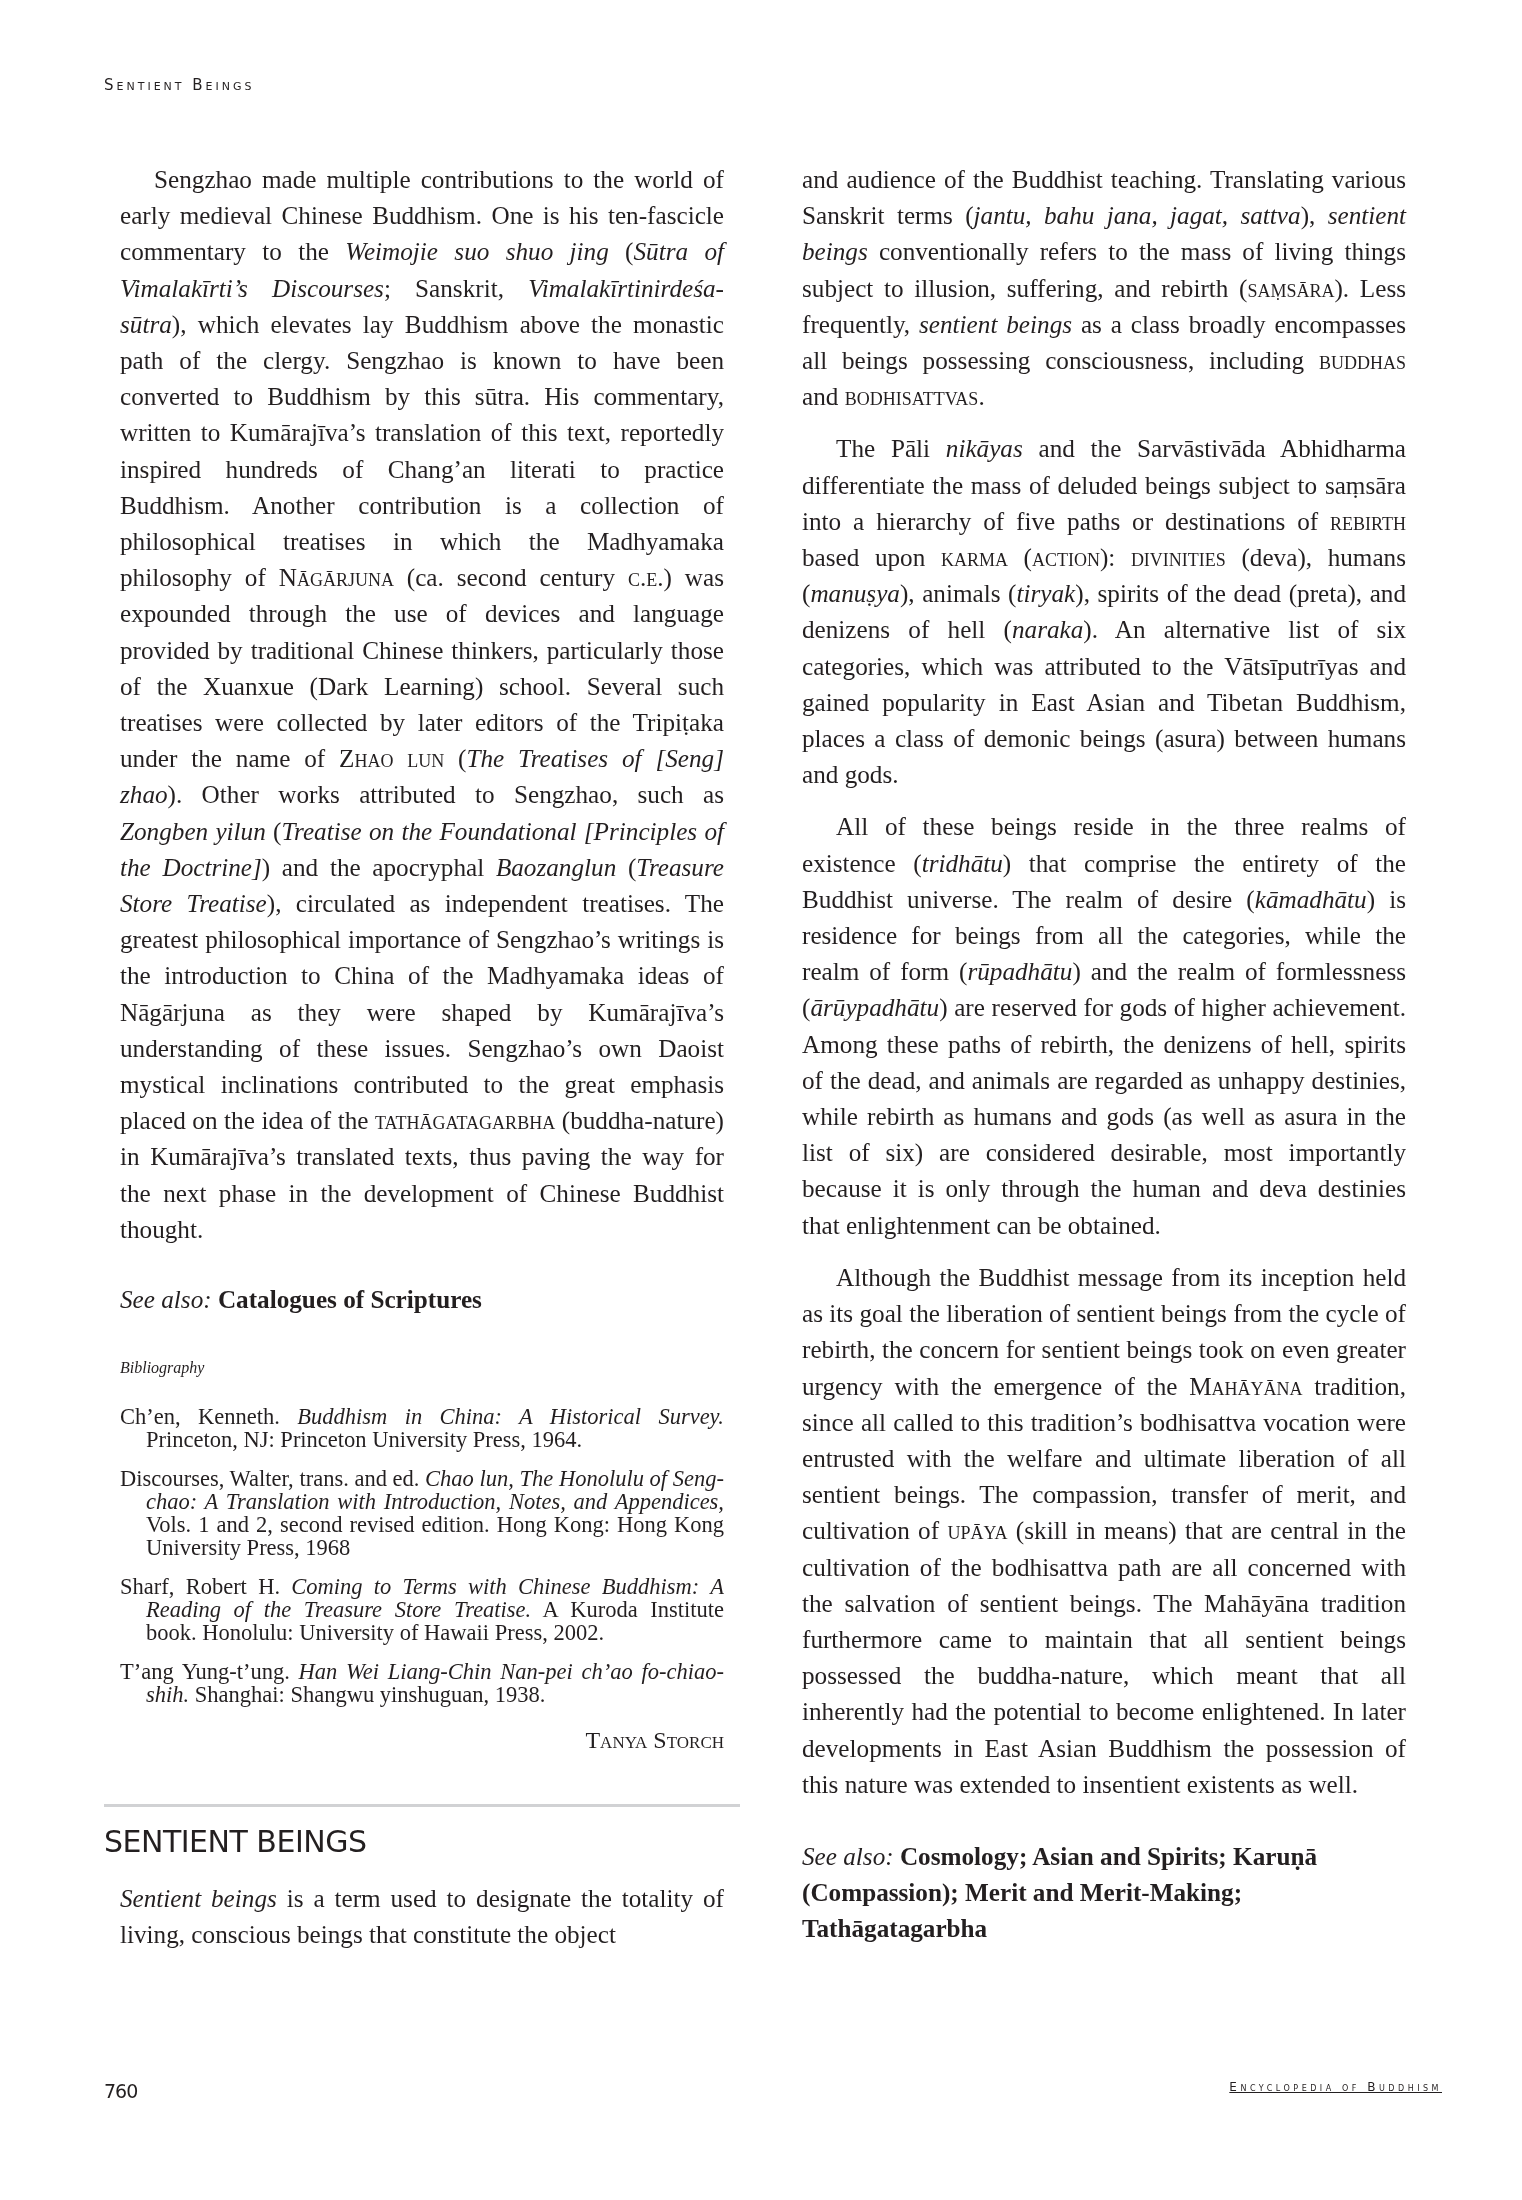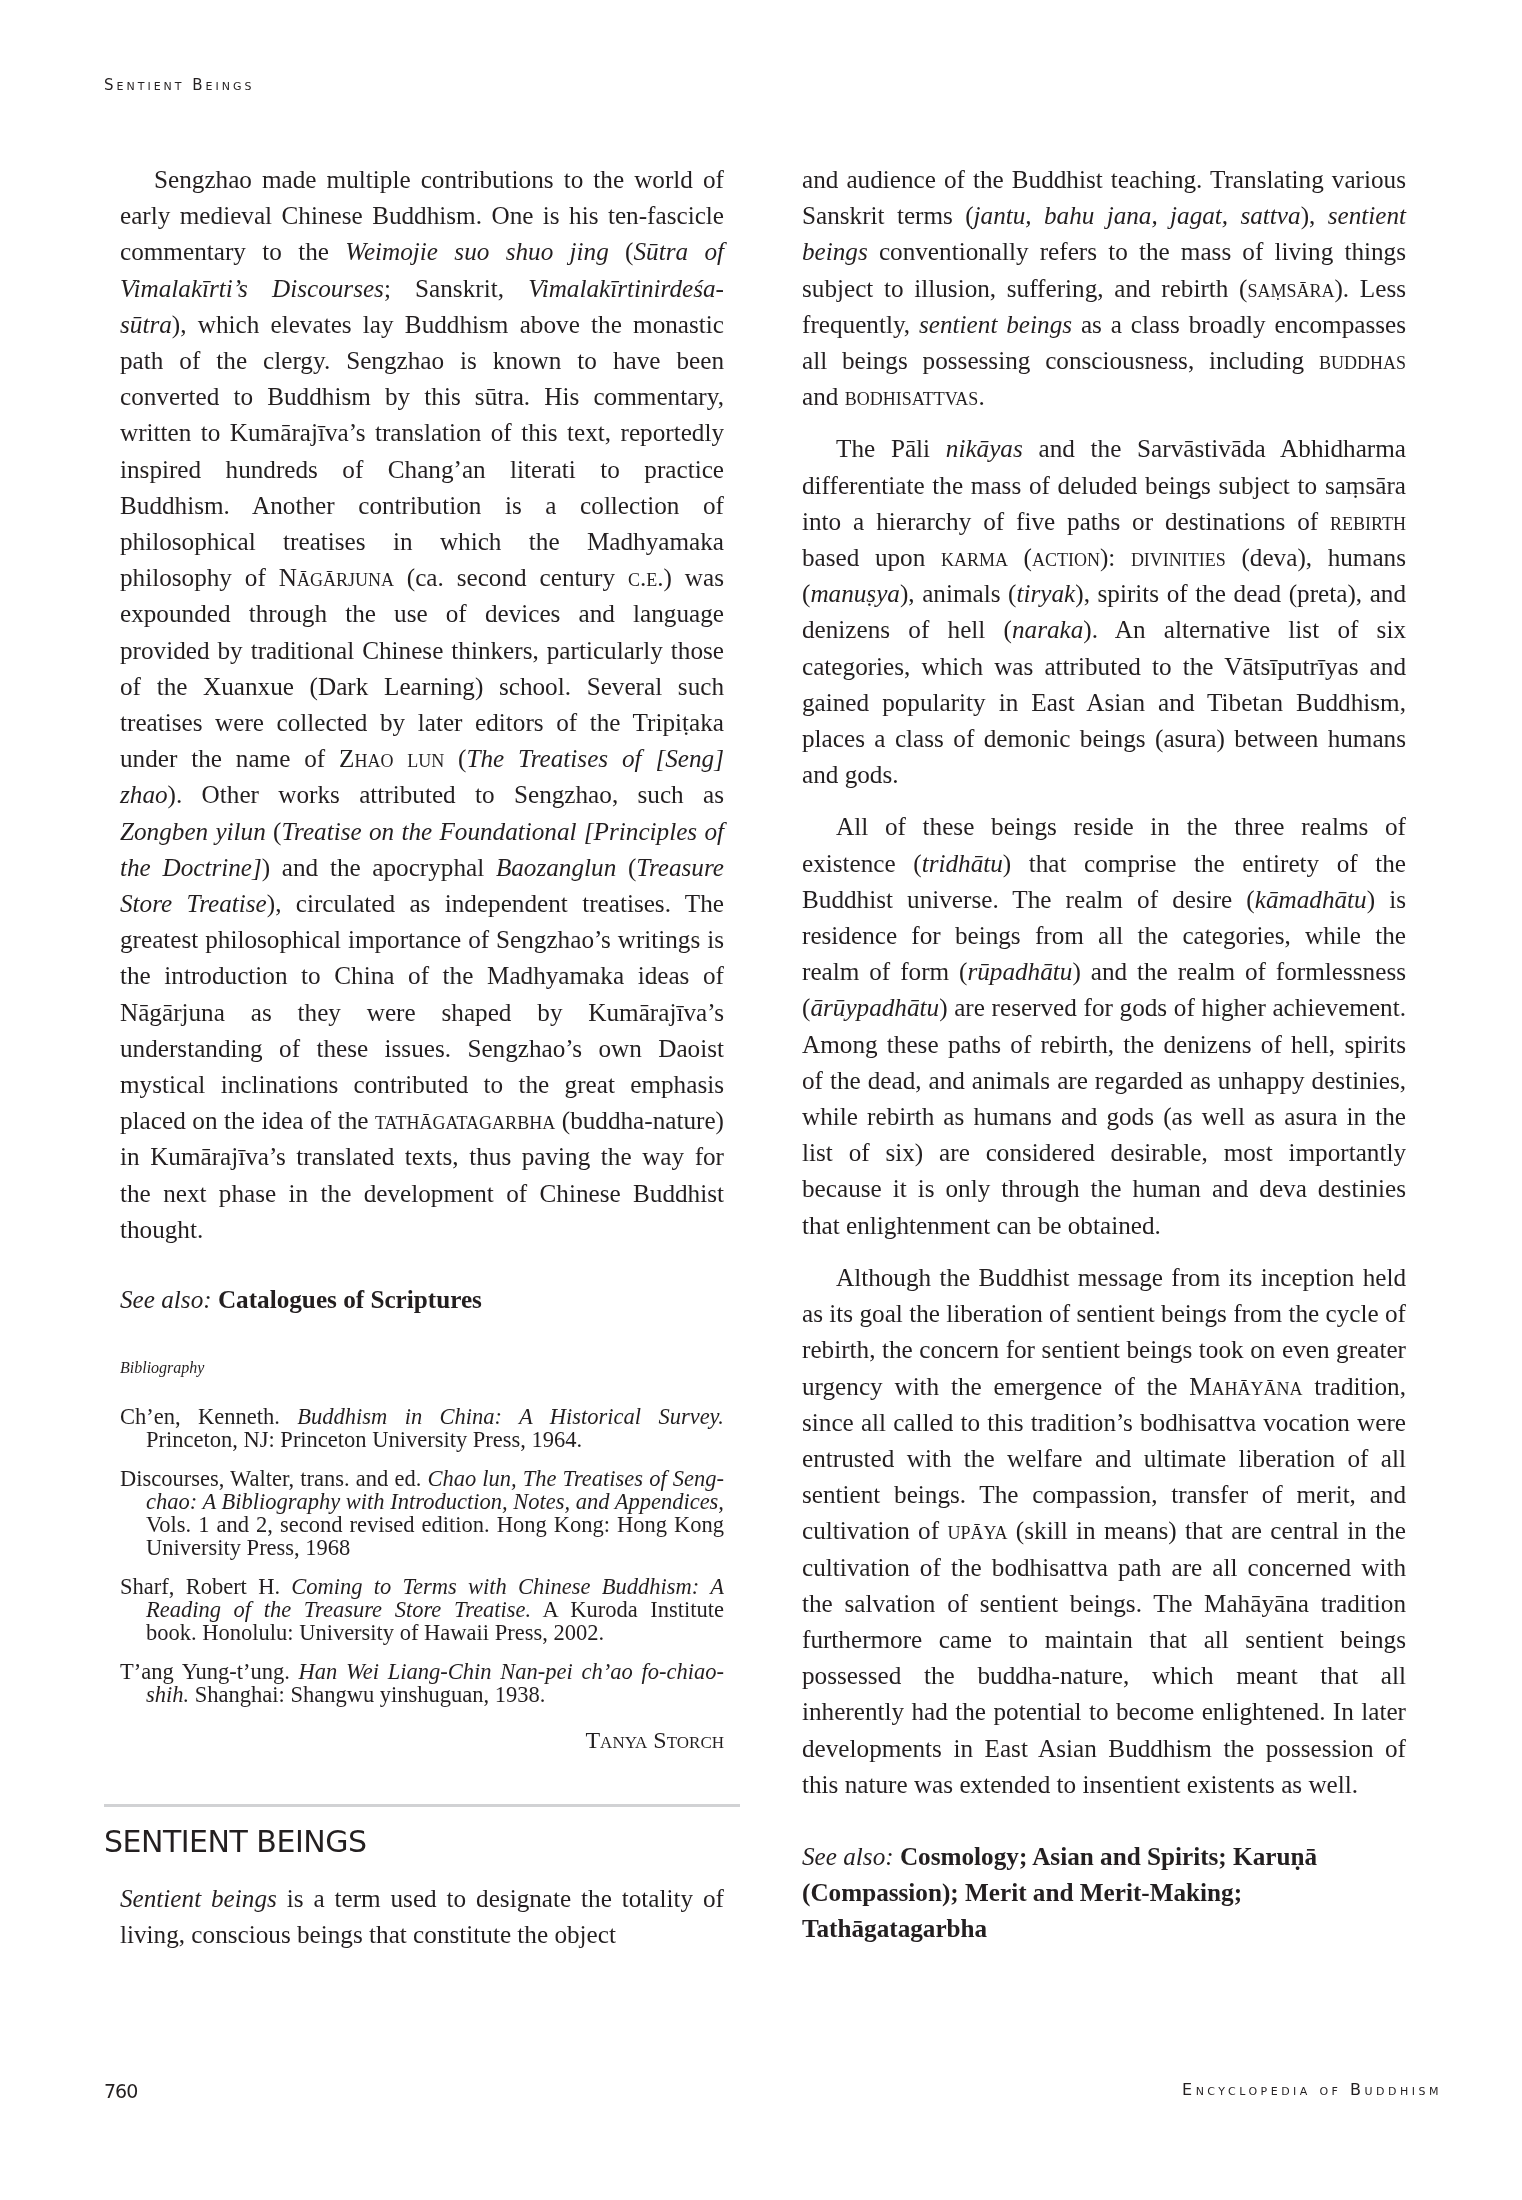--- a/index.html
+++ b/index.html
@@ -21,42 +21,42 @@
   .bib { font-size: 22.5px; line-height: 23px; margin-top: 10px; }
   .bib-entry { padding-left: 26px; text-indent: -26px; margin-top: 12px !important; text-align: justify; }
   .bib-entry:first-child { margin-top: 18px !important; }
   .author-sig { text-align: right; margin-top: 16px !important; font-size: 24px; font-variant: small-caps; }
   .rule { height: 3px; background: #d1d2d4; margin-top: 46px; width: 636px; }
   .entry-title { font-family: "DejaVu Sans", "Liberation Sans", sans-serif; font-weight: normal;
                  font-size: 30px; letter-spacing: -0.5px; margin-top: 12px; margin-bottom: 0; line-height: 46px; }
   .entry-first { margin-top: 16px !important; }
   .footer-left { position: absolute; left: 104px; top: 2080px; font-family: "DejaVu Sans", "Liberation Sans", sans-serif; font-size: 19px; letter-spacing: -1px; }
   .footer-right { position: absolute; right: 80px; top: 2080px; font-family: "DejaVu Sans", "Liberation Sans", sans-serif;
-                  font-size: 16px; letter-spacing: 3.5px; font-variant: small-caps; }
+                  font-size: 12px; letter-spacing: 3.5px; font-variant: small-caps; text-decoration: underline; }
   i { font-style: italic; }
   b { font-weight: bold; }
 </style>
 </head>
 <body>
 
 <div class="running-head">Sentient Beings</div>
 
 <div class="col col-left">
   <p class="indent"><span>Sengzhao made multiple contributions to the world of early medieval Chinese Buddhism. One is his ten-fascicle commentary to the </span><i>Weimojie suo shuo jing</i><span> (</span><i>Sūtra of Vimalakīrti’s Discourses</i><span>; Sanskrit, </span><i>Vimalakīrtinirdeśa-sūtra</i><span>), which elevates lay Buddhism above the monastic path of the clergy. Sengzhao is known to have been converted to Buddhism by this sūtra. His commentary, written to Kumārajīva’s translation of this text, reportedly inspired hundreds of Chang’an literati to practice Buddhism. Another contribution is a collection of philosophical treatises in which the Madhyamaka philosophy of </span><span class="sc">Nāgārjuna</span><span> (ca. second century </span><span class="sc">c.e.</span><span>) was expounded through the use of devices and language provided by traditional Chinese thinkers, particularly those of the Xuanxue (Dark Learning) school. Several such treatises were collected by later editors of the Tripiṭaka under the name of </span><span class="sc">Zhao lun</span><span> (</span><i>The Treatises of [Seng] zhao</i><span>). Other works attributed to Sengzhao, such as </span><i>Zongben yilun</i><span> (</span><i>Treatise on the Foundational [Principles of the Doctrine]</i><span>) and the apocryphal </span><i>Baozanglun</i><span> (</span><i>Treasure Store Treatise</i><span>), circulated as independent treatises. The greatest philosophical importance of Sengzhao’s writings is the introduction to China of the Madhyamaka ideas of Nāgārjuna as they were shaped by Kumārajīva’s understanding of these issues. Sengzhao’s own Daoist mystical inclinations contributed to the great emphasis placed on the idea of the </span><span class="sc">tathāgatagarbha</span><span> (buddha-nature) in Kumārajīva’s translated texts, thus paving the way for the next phase in the development of Chinese Buddhist thought.</span></p>
 
   <p class="see-also">
     <i>See also:</i>
     <span> <b>Catalogues of Scriptures</b></span>
   </p>
 
   <p class="bib-heading">Bibliography</p>
 
   <div class="bib">
     <p class="bib-entry"><span>Ch’en, Kenneth. </span><i>Buddhism in China: A Historical Survey.</i><span> Princeton, NJ: Princeton University Press, 1964.</span></p>
-    <p class="bib-entry"><span>Discourses, Walter, trans. and ed. </span><i>Chao lun, The Treatises of Seng-chao: A Bibliography with Introduction, Notes, and Appendices,</i><span> Vols. 1 and 2, second revised edition. Hong Kong: Hong Kong University Press, 1968</span></p>
+    <p class="bib-entry"><span>Discourses, Walter, trans. and ed. </span><i>Chao lun, The Honolulu of Seng-chao: A Translation with Introduction, Notes, and Appendices,</i><span> Vols. 1 and 2, second revised edition. Hong Kong: Hong Kong University Press, 1968</span></p>
     <p class="bib-entry"><span>Sharf, Robert H. </span><i>Coming to Terms with Chinese Buddhism: A Reading of the Treasure Store Treatise.</i><span> A Kuroda Institute book. Honolulu: University of Hawaii Press, 2002.</span></p>
     <p class="bib-entry"><span>T’ang Yung-t’ung. </span><i>Han Wei Liang-Chin Nan-pei ch’ao fo-chiao-shih.</i><span> Shanghai: Shangwu yinshuguan, 1938.</span></p>
   </div>
 
   <p class="author-sig">Tanya Storch</p>
 
   <div class="rule"></div>
 
   <h2 class="entry-title">SENTIENT BEINGS</h2>
 

